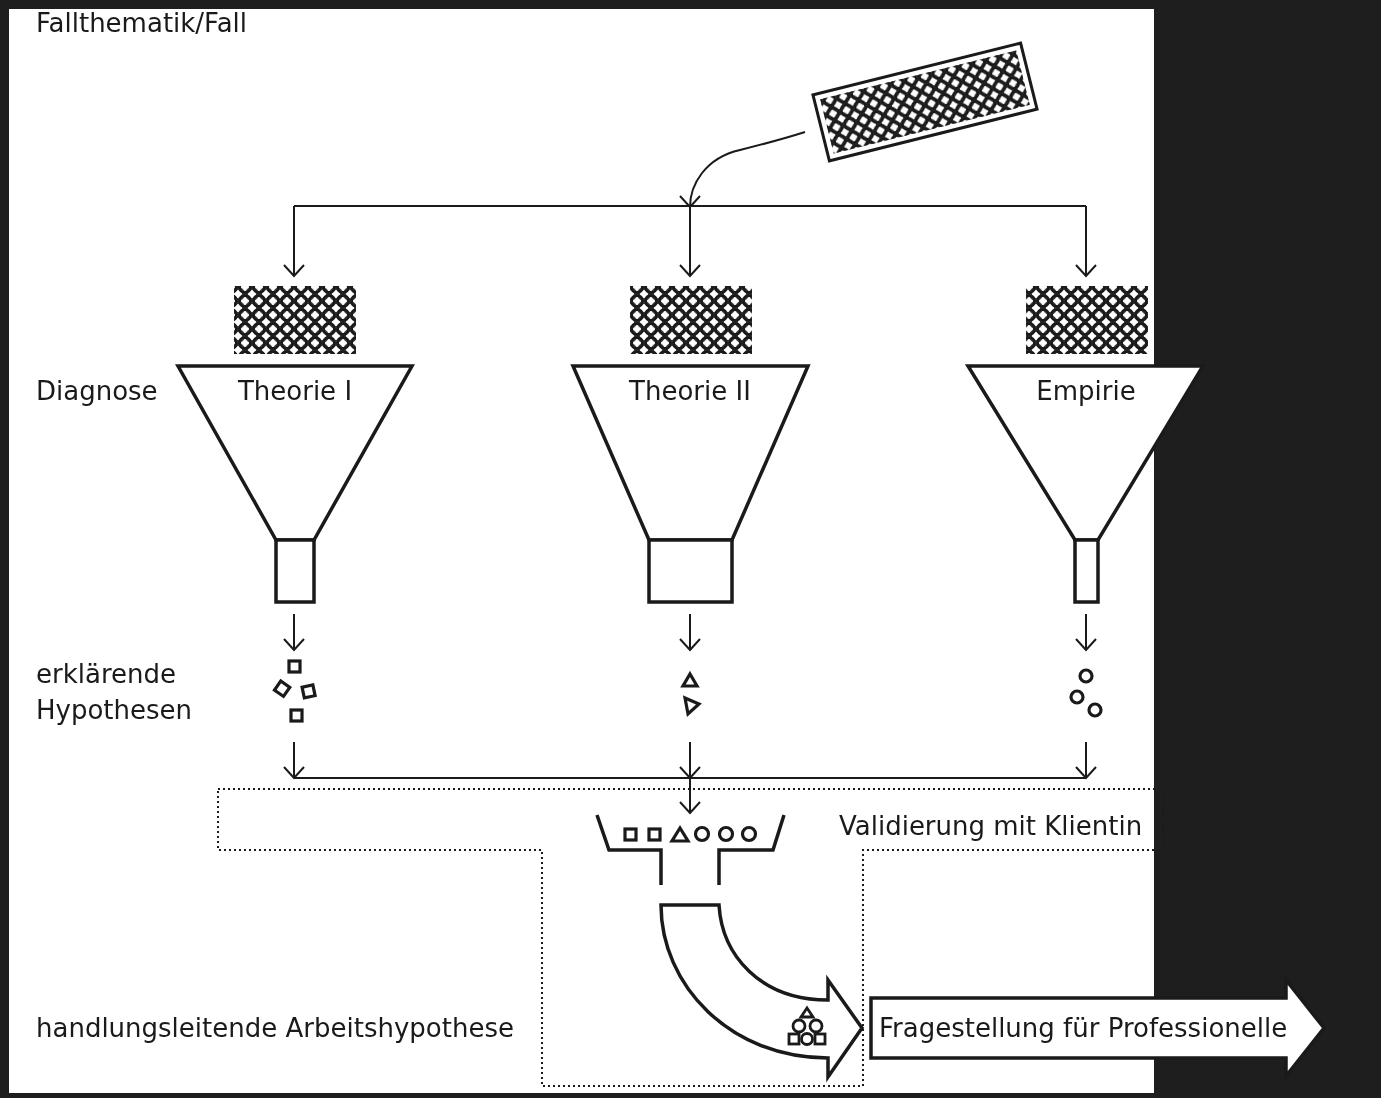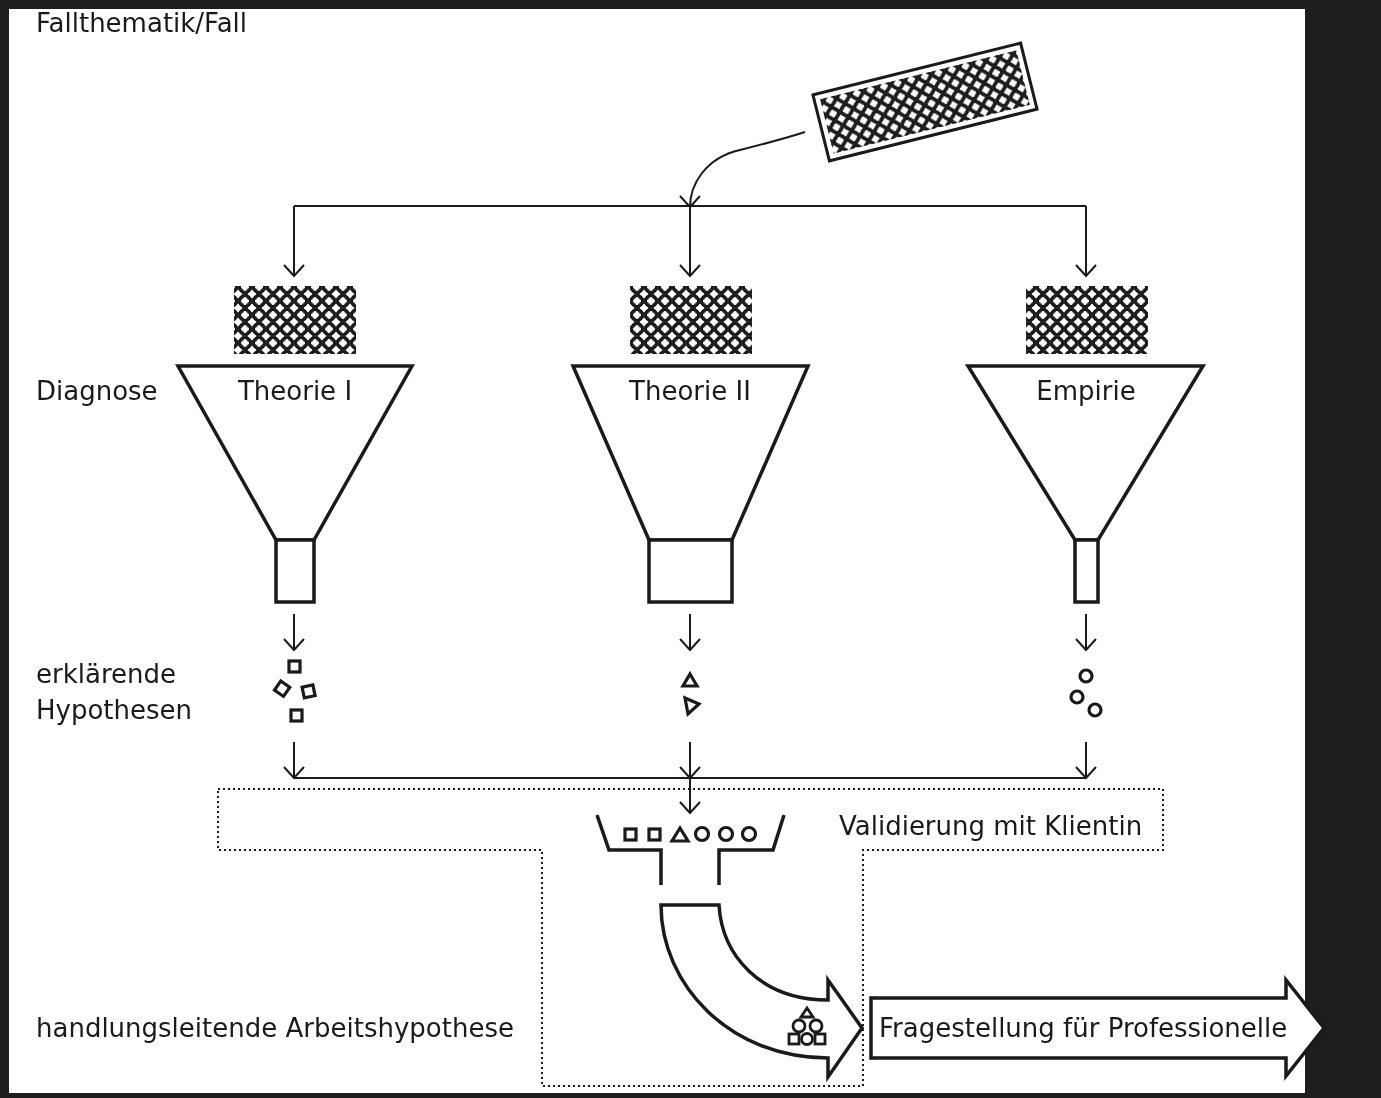--- a/index.html
+++ b/index.html
@@ -1,18 +1,18 @@
 <!DOCTYPE html>
 <html><head>
 <meta charset="utf-8">
 <style>
   html, body { margin: 0; padding: 0; background: #1e1e1e; }
   body { width: 1381px; height: 1098px; position: relative; overflow: hidden; }
   #canvas {
-    position: absolute; left: 9px; top: 9px; width: 1296px; height: 1084px;
+    position: absolute; left: 9px; top: 9px; width: 1145px; height: 1084px;
     background: #ffffff;
   }
   svg { position: absolute; left: 0; top: 0; }
   .lbl { font-family: "DejaVu Sans", sans-serif; fill: #1a1a1a; font-size: 26px; }
   .line { stroke: #1a1a1a; stroke-width: 2; fill: none; }
   .thick { stroke: #1a1a1a; stroke-width: 3.5; fill: #fff; }
   .shape { stroke: #1a1a1a; stroke-width: 3.2; fill: none; }
   .dotted { stroke: #1a1a1a; stroke-width: 2; stroke-dasharray: 2 3; fill: none; }
 </style>
 </head>

